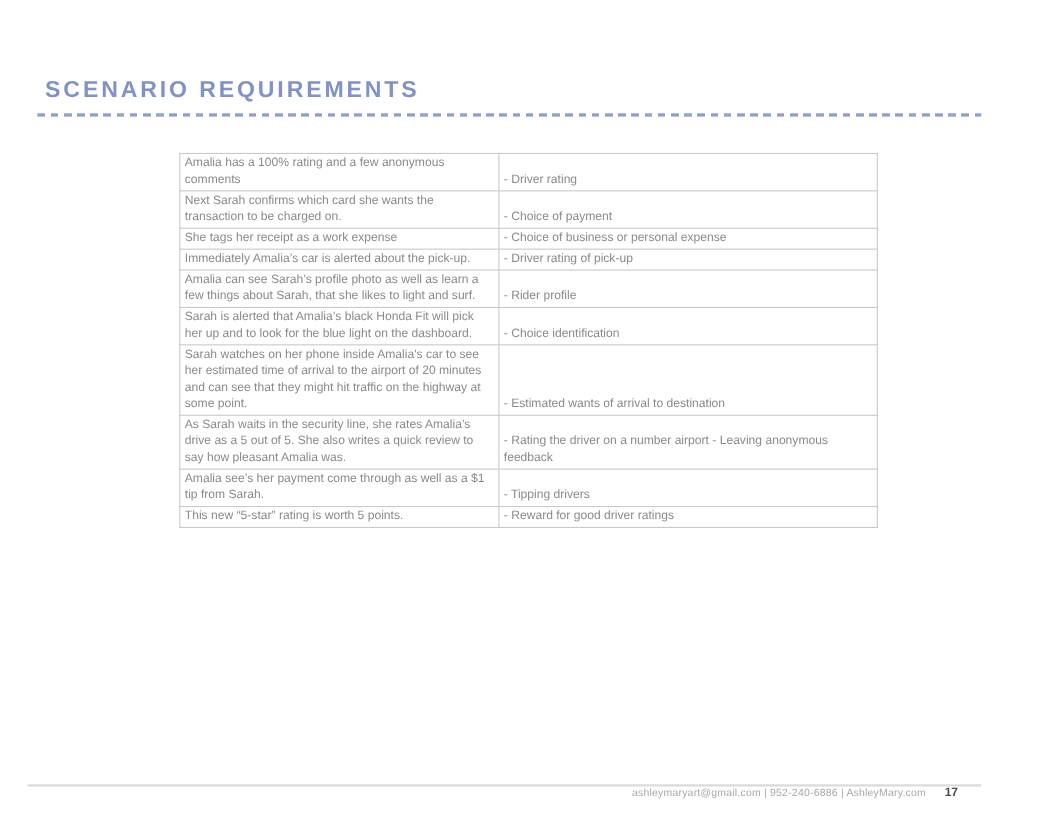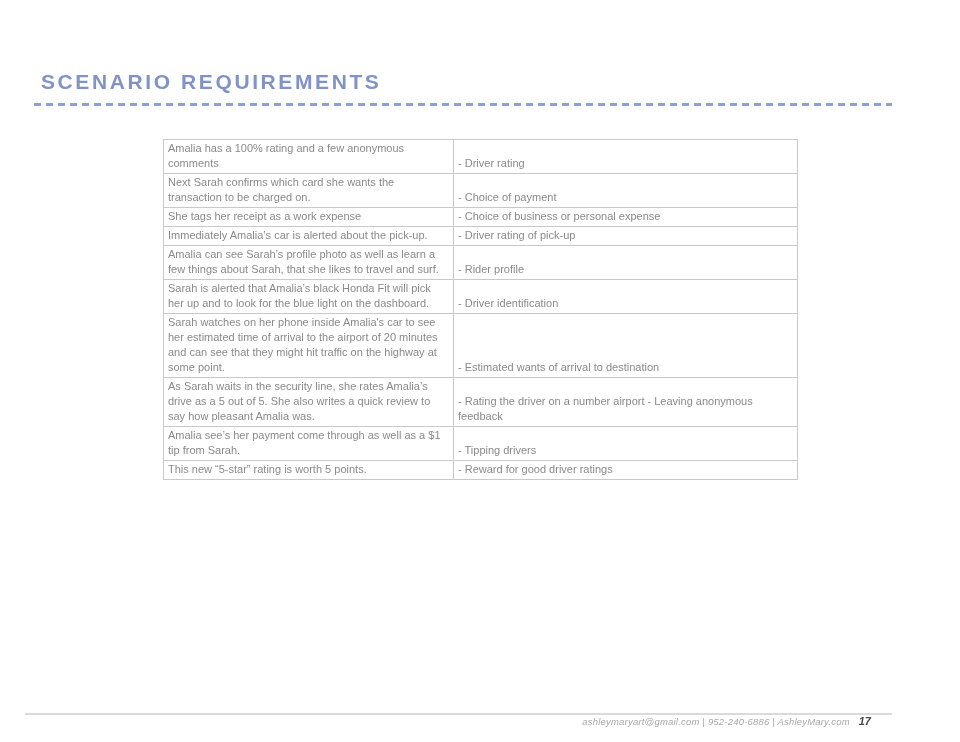--- a/index.html
+++ b/index.html
@@ -65,22 +65,21 @@
     width: 911px;
     height: 2px;
     background: #dadada;
   }
   .footer-text {
     position: absolute;
     top: 715px;
     right: 21px;
     display: flex;
     align-items: baseline;
-    gap: 9px;
-    font-style: italic;
+    gap: 17px;
   }
   .footer-contact {
     font-size: 9.5px;
     color: #a8a8a8;
     letter-spacing: 0.2px;
   }
   .footer-page-number {
     font-size: 11px;
     font-weight: 700;
     color: #484848;
@@ -111,27 +110,27 @@
     <td class="scenario">She tags her receipt as a work expense</td>
     <td class="requirement">- Choice of business or personal expense</td>
   </tr>
 
   <tr>
     <td class="scenario">Immediately Amalia’s car is alerted about the pick-up.</td>
     <td class="requirement">- Driver rating of pick-up</td>
   </tr>
 
   <tr>
-    <td class="scenario">Amalia can see Sarah’s profile photo as well as learn a few things about Sarah, that she likes to travel and surf.</td>
+    <td class="scenario">Amalia can see Sarah’s profile photo as well as learn a few things about Sarah, that she likes to light and surf.</td>
     <td class="requirement">- Rider profile</td>
   </tr>
 
   <tr>
     <td class="scenario">Sarah is alerted that Amalia’s black Honda Fit will pick her up and to look for the blue light on the dashboard.</td>
-    <td class="requirement">- Driver identification</td>
+    <td class="requirement">- Choice identification</td>
   </tr>
 
 
   <tr>
     <td class="scenario">Sarah watches on her phone inside Amalia's car to see her estimated time of arrival to the airport  of 20 minutes and can see that they might hit traffic on the highway at some point.</td>
     <td class="requirement">- Estimated wants of arrival to destination</td>
   </tr>
 
   <tr>
     <td class="scenario">As Sarah waits in the security line, she rates Amalia’s drive as a 5 out of 5. She also writes a quick review to say how pleasant Amalia was.</td>

